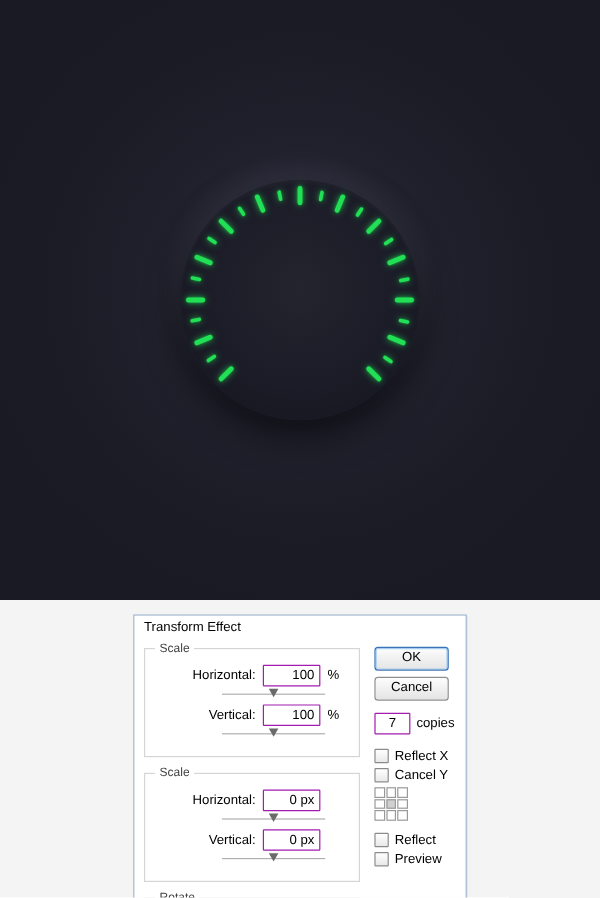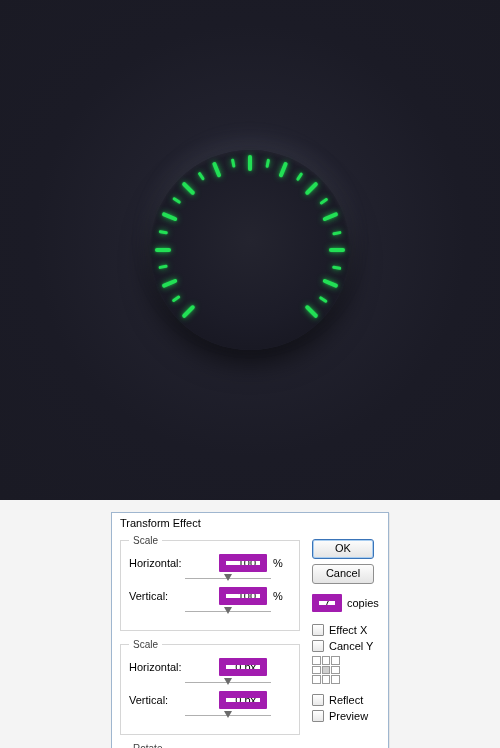--- a/index.html
+++ b/index.html
@@ -40,23 +40,23 @@
   .dialog-body { display:flex; }
   .left-col { flex:1; padding:0 8px 10px 8px; }
   .right-col { width:80px; padding:4px 8px 10px 4px; }
 
   fieldset {
     border:1px solid #d6d6d6; margin-bottom:8px; padding:8px 8px 10px 8px; position:relative;
   }
   legend { padding:0 4px; color:#404040; font-size:10px; }
 
   .field-row { display:flex; align-items:center; margin-bottom:6px; gap:6px; }
-  .field-row label { flex:1; }
+  .field-row label { flex:1;text-align:right; }
   .num-input {
-    width:48px; height:18px; border:7px solid #a21caf; border-radius:1px; font-size:11px; padding:1px 4px; text-align:right; background:#fff;
+    width:48px; height:18px; border:1px solid #a21caf; border-radius:1px; font-size:11px; padding:1px 4px; text-align:right; background:#fff;
   }
   .unit { width:18px; }
 
   .slider {
     height:8px; position:relative; margin:-3px 0 4px 56px; width:86px;
   }
   .slider::before {
     content:""; position:absolute; left:0; right:0; top:3px; border-top:1px solid #b0b0b0;
   }
   .slider .thumb {
@@ -228,21 +228,21 @@
         <div class="btn primary">OK</div>
         <div class="btn">Cancel</div>
 
         <div class="copies-row">
           <input class="num-input" style="width: 30px; text-align: center;" value="7">
           <span>copies</span>
         </div>
 
         <div class="chk-row">
             <div class="chk"></div>
-            <span>Effect X</span>
+            <span>Reflect X</span>
           </div>
         <div class="chk-row">
             <div class="chk"></div>
             <span>Cancel Y</span>
           </div>
 
         <div class="anchor-grid">
           <div></div>
             <div></div>
             <div></div>

